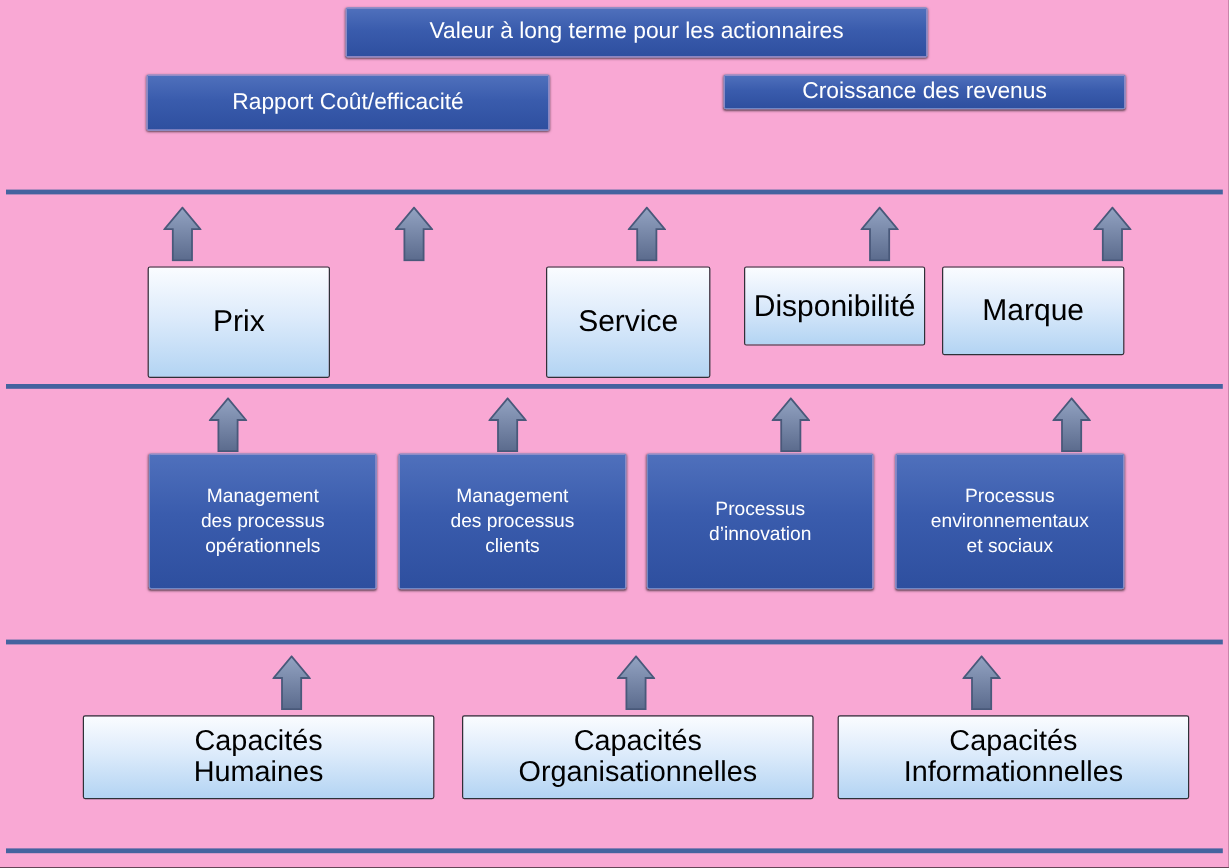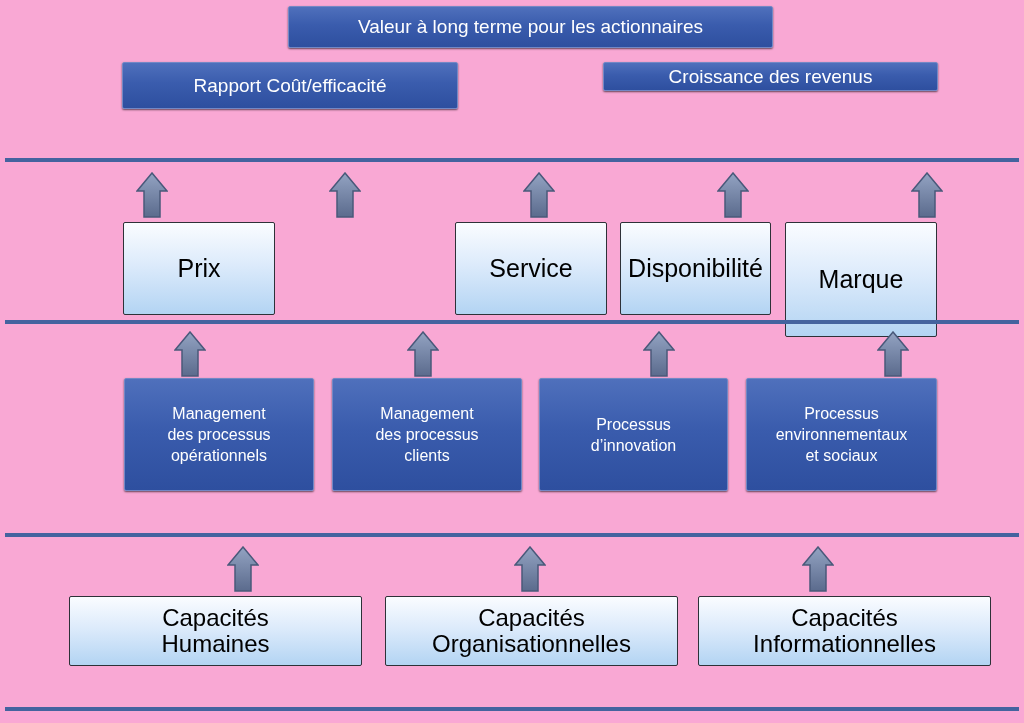--- a/index.html
+++ b/index.html
@@ -72,23 +72,23 @@
       <path d="M16 1 L31 19 H24 V45 H8 V19 H1 Z" fill="url(#arrowGrad)" stroke="#49597a" stroke-width="1.5"></path>
     </svg>
   <svg class="arrow" style="left:717px;top:172px;" viewBox="0 0 32 46">
       <path d="M16 1 L31 19 H24 V45 H8 V19 H1 Z" fill="url(#arrowGrad)" stroke="#49597a" stroke-width="1.5"></path>
     </svg>
   <svg class="arrow" style="left:911px;top:172px;" viewBox="0 0 32 46">
       <path d="M16 1 L31 19 H24 V45 H8 V19 H1 Z" fill="url(#arrowGrad)" stroke="#49597a" stroke-width="1.5"></path>
     </svg>
 
   <div class="box light t-md" style="left:123px;top:222px;width:152px;height:93px;">Prix</div>
-  <div class="box light t-md" style="left:455px;top:222px;width:152px;height:93px;">Service</div>
-  <div class="box light t-md" style="left:620px;top:222px;width:151px;height:93px;">Disponibilité</div>
-  <div class="box light t-md" style="left:785px;top:222px;width:152px;height:115px;">Marque</div>
+  <div class="box light t-md" style="left:455px;top:222px;width:137px;height:93px;">Service</div>
+  <div class="box light t-md" style="left:620px;top:222px;width:151px;height:66px;">Disponibilité</div>
+  <div class="box light t-md" style="left:785px;top:222px;width:152px;height:74px;">Marque</div>
 
   <div class="hline" style="top:320px;"></div>
 
   <svg class="arrow" style="left:174px;top:331px;" viewBox="0 0 32 46">
       <path d="M16 1 L31 19 H24 V45 H8 V19 H1 Z" fill="url(#arrowGrad)" stroke="#49597a" stroke-width="1.5"></path>
     </svg>
   <svg class="arrow" style="left:407px;top:331px;" viewBox="0 0 32 46">
       <path d="M16 1 L31 19 H24 V45 H8 V19 H1 Z" fill="url(#arrowGrad)" stroke="#49597a" stroke-width="1.5"></path>
     </svg>
   <svg class="arrow" style="left:643px;top:331px;" viewBox="0 0 32 46">

